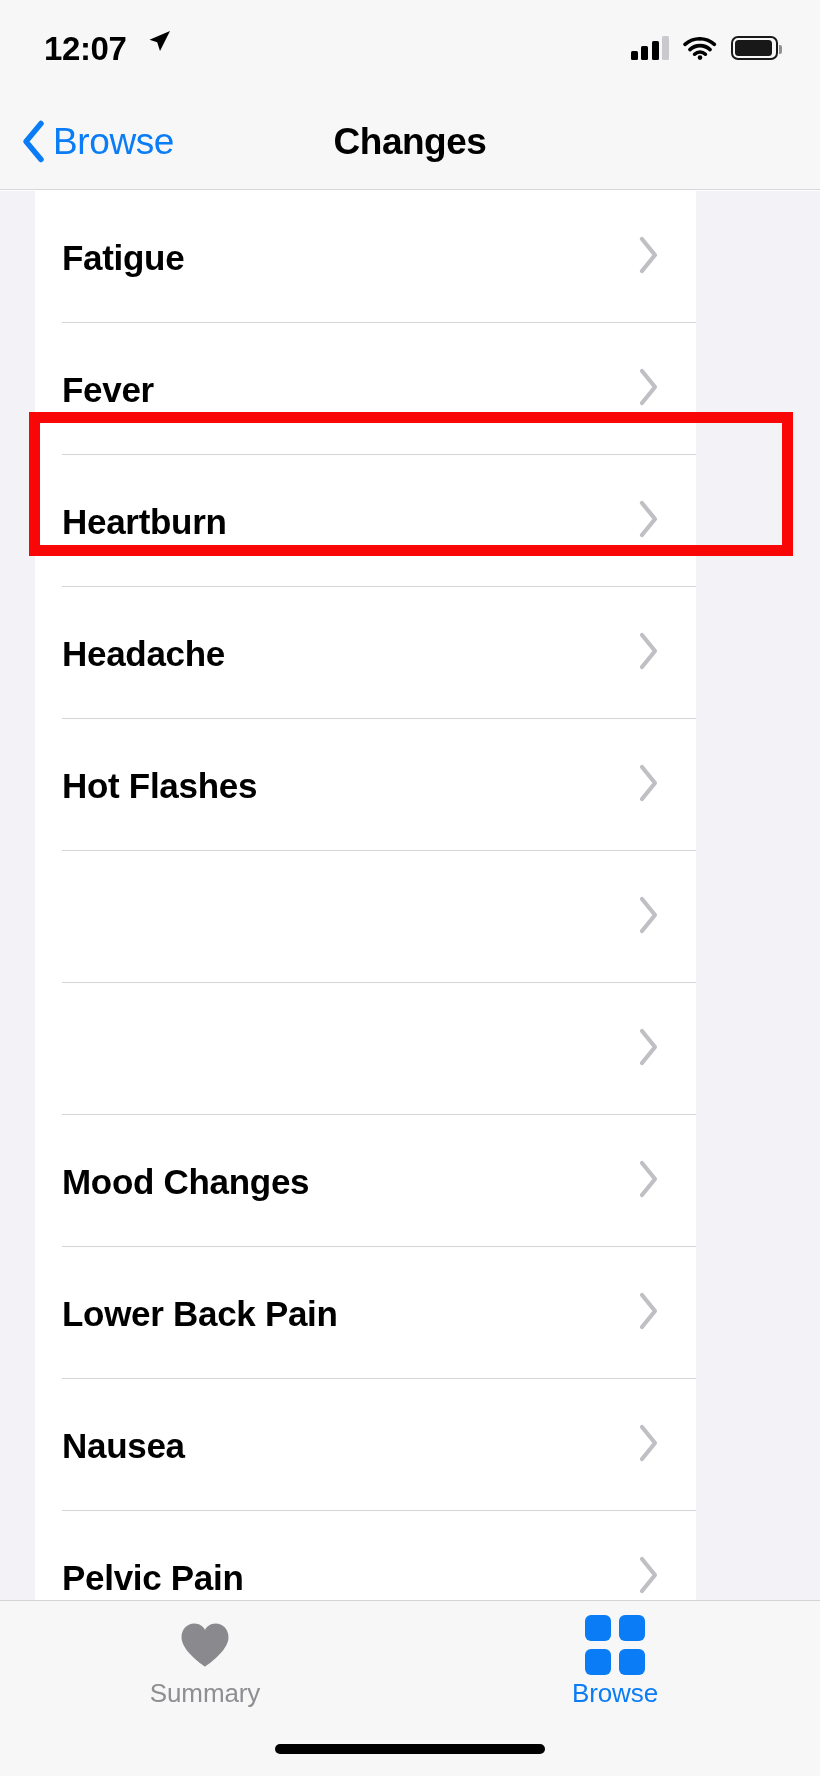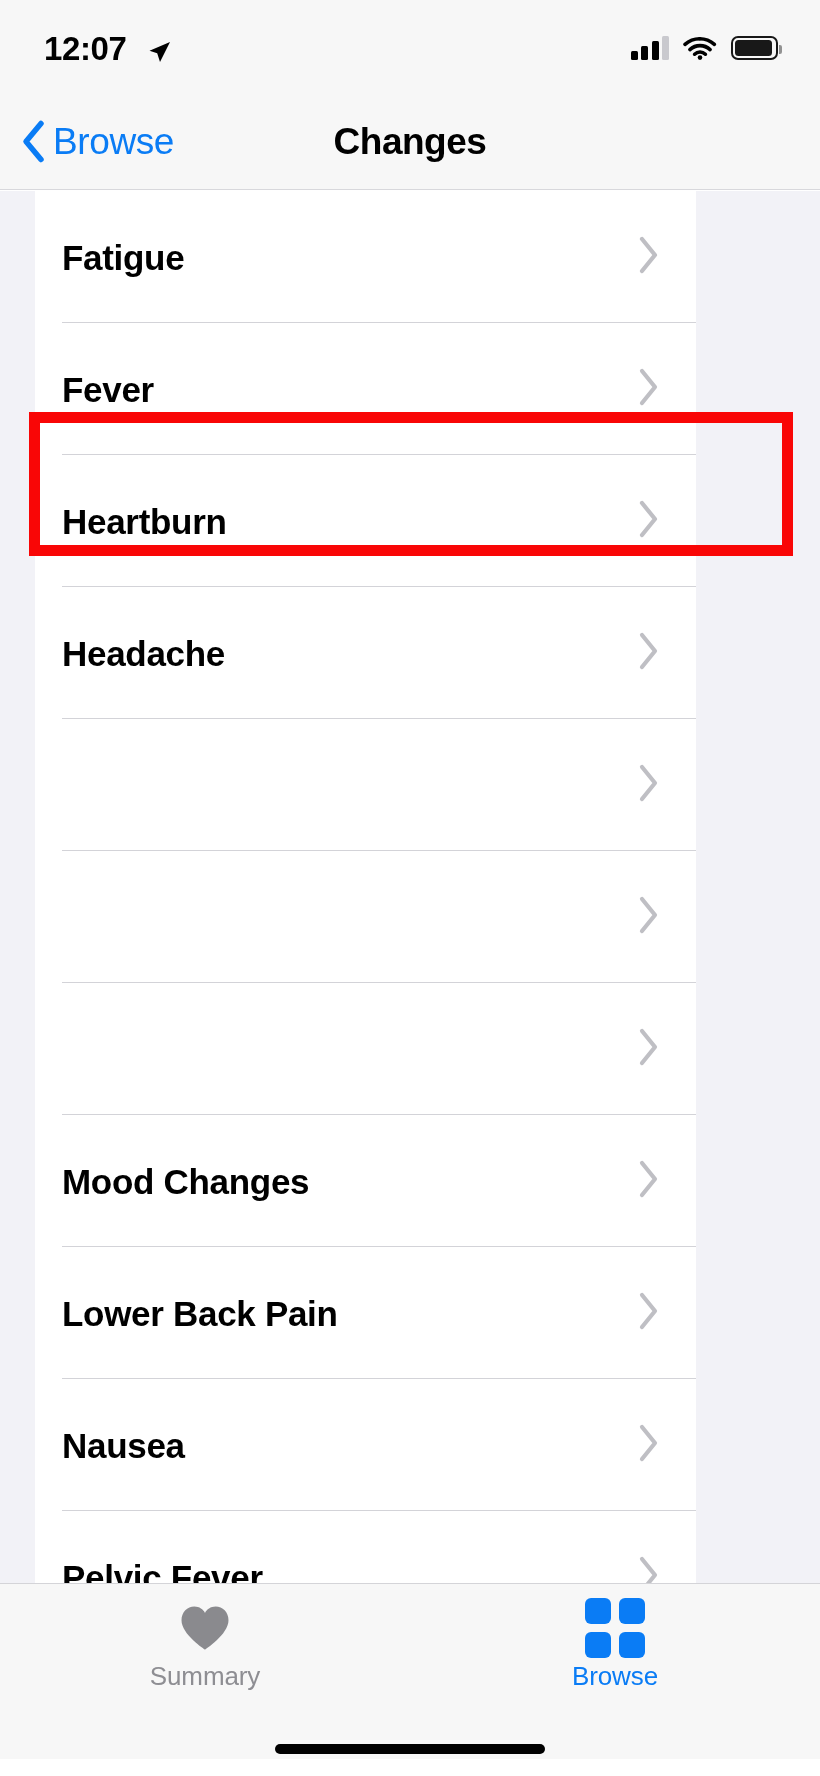--- a/index.html
+++ b/index.html
@@ -32,21 +32,21 @@
     height: 92px;
     background: #f7f7f7;
     display: flex;
     align-items: center;
     justify-content: space-between;
     padding: 0 42px 0 44px;
   }
 
   .status-left {
     display: flex;
-    align-items: flex-end;
+    align-items: flex-start;
     gap: 20px;
   }
 
   .status-time {
     font-size: 33px;
     font-weight: 700;
     color: #000000;
     letter-spacing: -0.4px;
     line-height: 1;
     padding-top: 4px;
@@ -210,21 +210,21 @@
     border: 11px solid #f90606;
     background: transparent;
     pointer-events: none;
     z-index: 20;
   }
 
   
   .tab-bar {
     position: absolute;
     left: 0;
-    bottom: 17px;
+    bottom: 0;
     width: 820px;
     height: 176px;
     background: #f7f7f7;
     border-top: 1px solid #d4d4d8;
     display: flex;
   }
 
   .tab-item {
     flex: 1;
     display: flex;
@@ -349,20 +349,21 @@
           <div class="row-sep"></div>
         </div>
         <div class="list-row">
           <div class="row-label">Headache</div>
           <div class="row-chevron"><svg width="22" height="38" viewBox="0 0 22 38">
               <path d="M4 3 L17 19 L4 35" fill="none" stroke="#bfbfc4" stroke-width="4.2" stroke-linecap="round" stroke-linejoin="round"></path>
             </svg></div>
           <div class="row-sep"></div>
         </div>
         <div class="list-row">
+          <div class="row-label">Hot Flashes</div>
           <div class="row-chevron"><svg width="22" height="38" viewBox="0 0 22 38">
               <path d="M4 3 L17 19 L4 35" fill="none" stroke="#bfbfc4" stroke-width="4.2" stroke-linecap="round" stroke-linejoin="round"></path>
             </svg></div>
           <div class="row-sep"></div>
         </div>
         <div class="list-row">
           <div class="row-chevron"><svg width="22" height="38" viewBox="0 0 22 38">
               <path d="M4 3 L17 19 L4 35" fill="none" stroke="#bfbfc4" stroke-width="4.2" stroke-linecap="round" stroke-linejoin="round"></path>
             </svg></div>
           <div class="row-sep"></div>
@@ -388,21 +389,21 @@
           <div class="row-sep"></div>
         </div>
         <div class="list-row">
           <div class="row-label">Nausea</div>
           <div class="row-chevron"><svg width="22" height="38" viewBox="0 0 22 38">
               <path d="M4 3 L17 19 L4 35" fill="none" stroke="#bfbfc4" stroke-width="4.2" stroke-linecap="round" stroke-linejoin="round"></path>
             </svg></div>
           <div class="row-sep"></div>
         </div>
         <div class="list-row">
-          <div class="row-label">Pelvic Fever</div>
+          <div class="row-label">Pelvic Pain</div>
           <div class="row-chevron"><svg width="22" height="38" viewBox="0 0 22 38">
               <path d="M4 3 L17 19 L4 35" fill="none" stroke="#bfbfc4" stroke-width="4.2" stroke-linecap="round" stroke-linejoin="round"></path>
             </svg></div>
         </div>
       </div>
   </div>
 
   <div class="highlight-box"></div>
 
   <div class="tab-bar">

